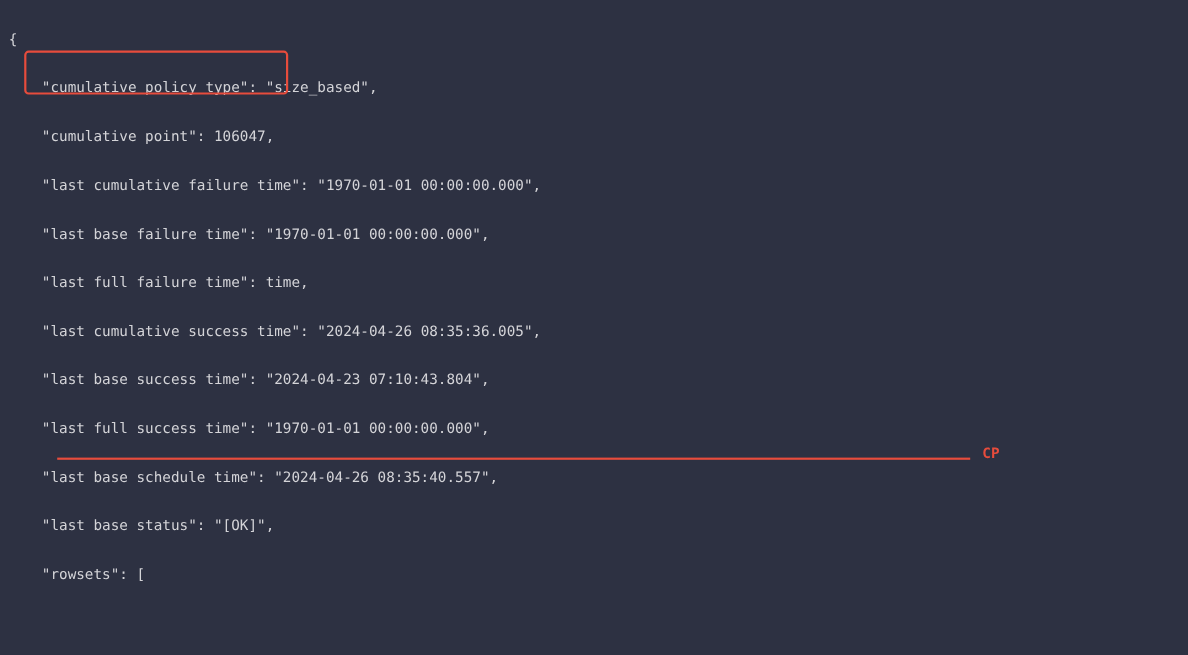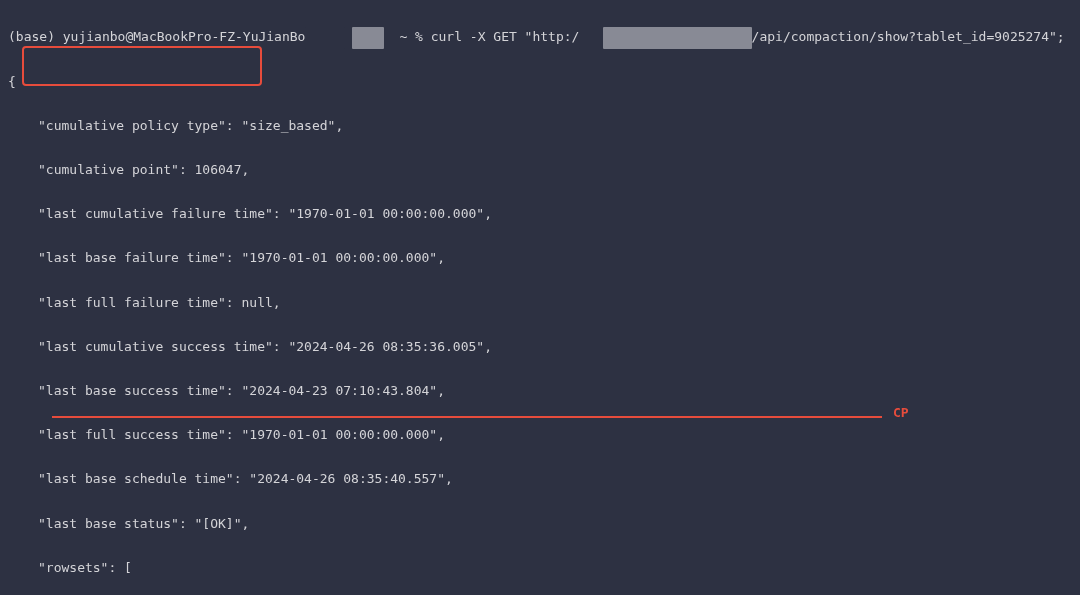--- a/index.html
+++ b/index.html
@@ -56,27 +56,26 @@
     }
     .line {
       display: block;
     }
     .indent1 { padding-left: 30px; }
   </style>
 </head>
 <body>
 
 <div class="terminal">
-<span class="line prompt-line"><span>(base)</span> <span>yujianbo@MacBookPro-FZ-YuJianBo</span><span class="redacted">     </span> <span class="redacted light">    </span>  <span>~ %</span> <span>curl -X GET "http:/</span><span class="redacted">   </span><span class="redacted light">                   </span><span>/api/compaction/show?tablet_id=9025274";</span></span>
 <span class="line">{</span>
 <span class="line indent1"><span>"cumulative policy type"</span>: <span>"size_based",</span></span>
 <span class="line indent1"><span>"cumulative point"</span>: <span>106047,</span></span>
 <span class="line indent1"><span>"last cumulative failure time"</span>: <span>"1970-01-01 00:00:00.000",</span></span>
 <span class="line indent1"><span>"last base failure time"</span>: <span>"1970-01-01 00:00:00.000",</span></span>
-<span class="line indent1"><span>"last full failure time"</span>: <span>null,</span></span>
+<span class="line indent1"><span>"last full failure time"</span>: <span>time,</span></span>
 <span class="line indent1"><span>"last cumulative success time"</span>: <span>"2024-04-26 08:35:36.005",</span></span>
 <span class="line indent1"><span>"last base success time"</span>: <span>"2024-04-23 07:10:43.804",</span></span>
 <span class="line indent1"><span>"last full success time"</span>: <span>"1970-01-01 00:00:00.000",</span></span>
 <span class="line indent1"><span>"last base schedule time"</span>: <span>"2024-04-26 08:35:40.557",</span></span>
 <span class="line indent1"><span>"last base status"</span>: <span>"[OK]",</span></span>
 <span class="line indent1">"rowsets": [</span>
 
 
 
 

